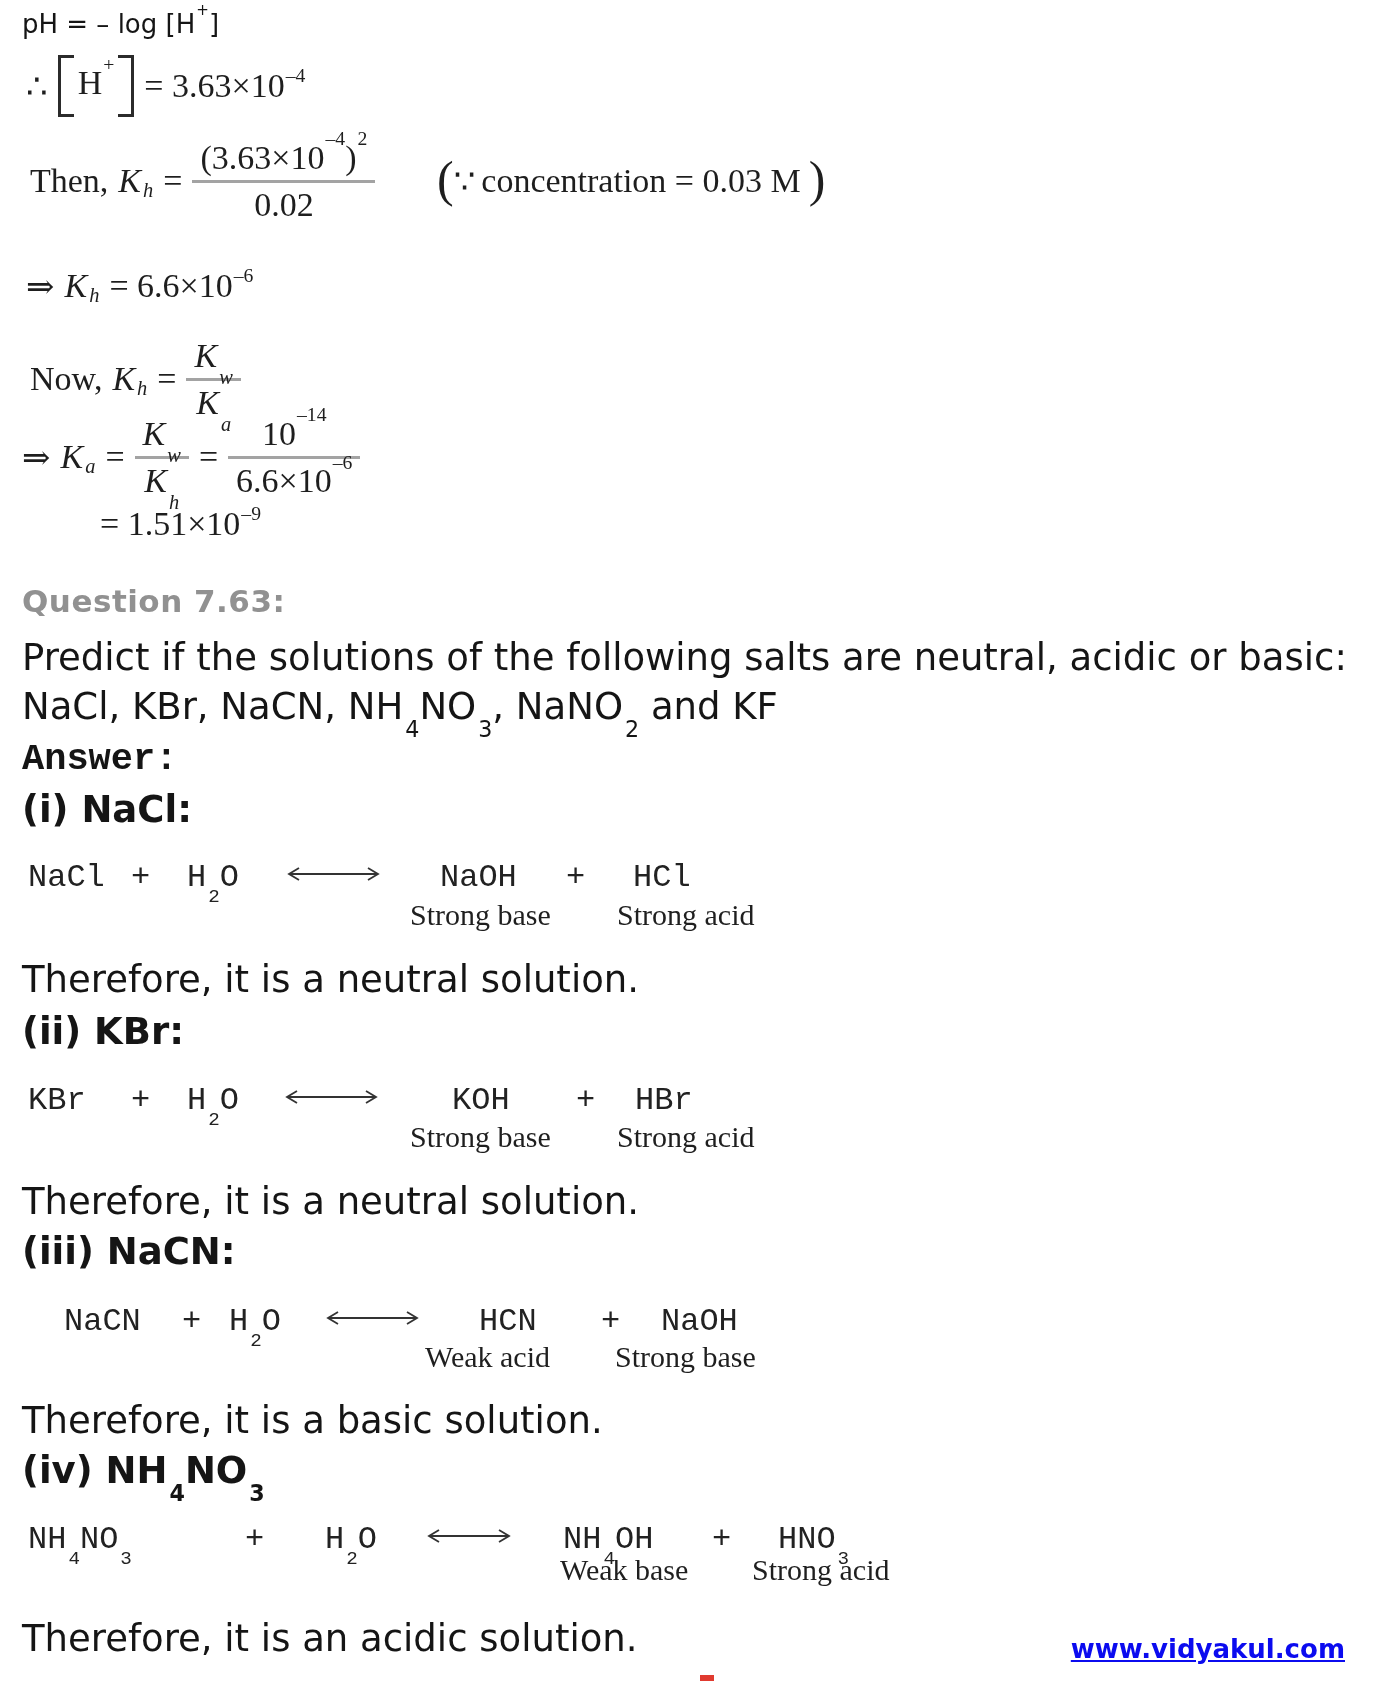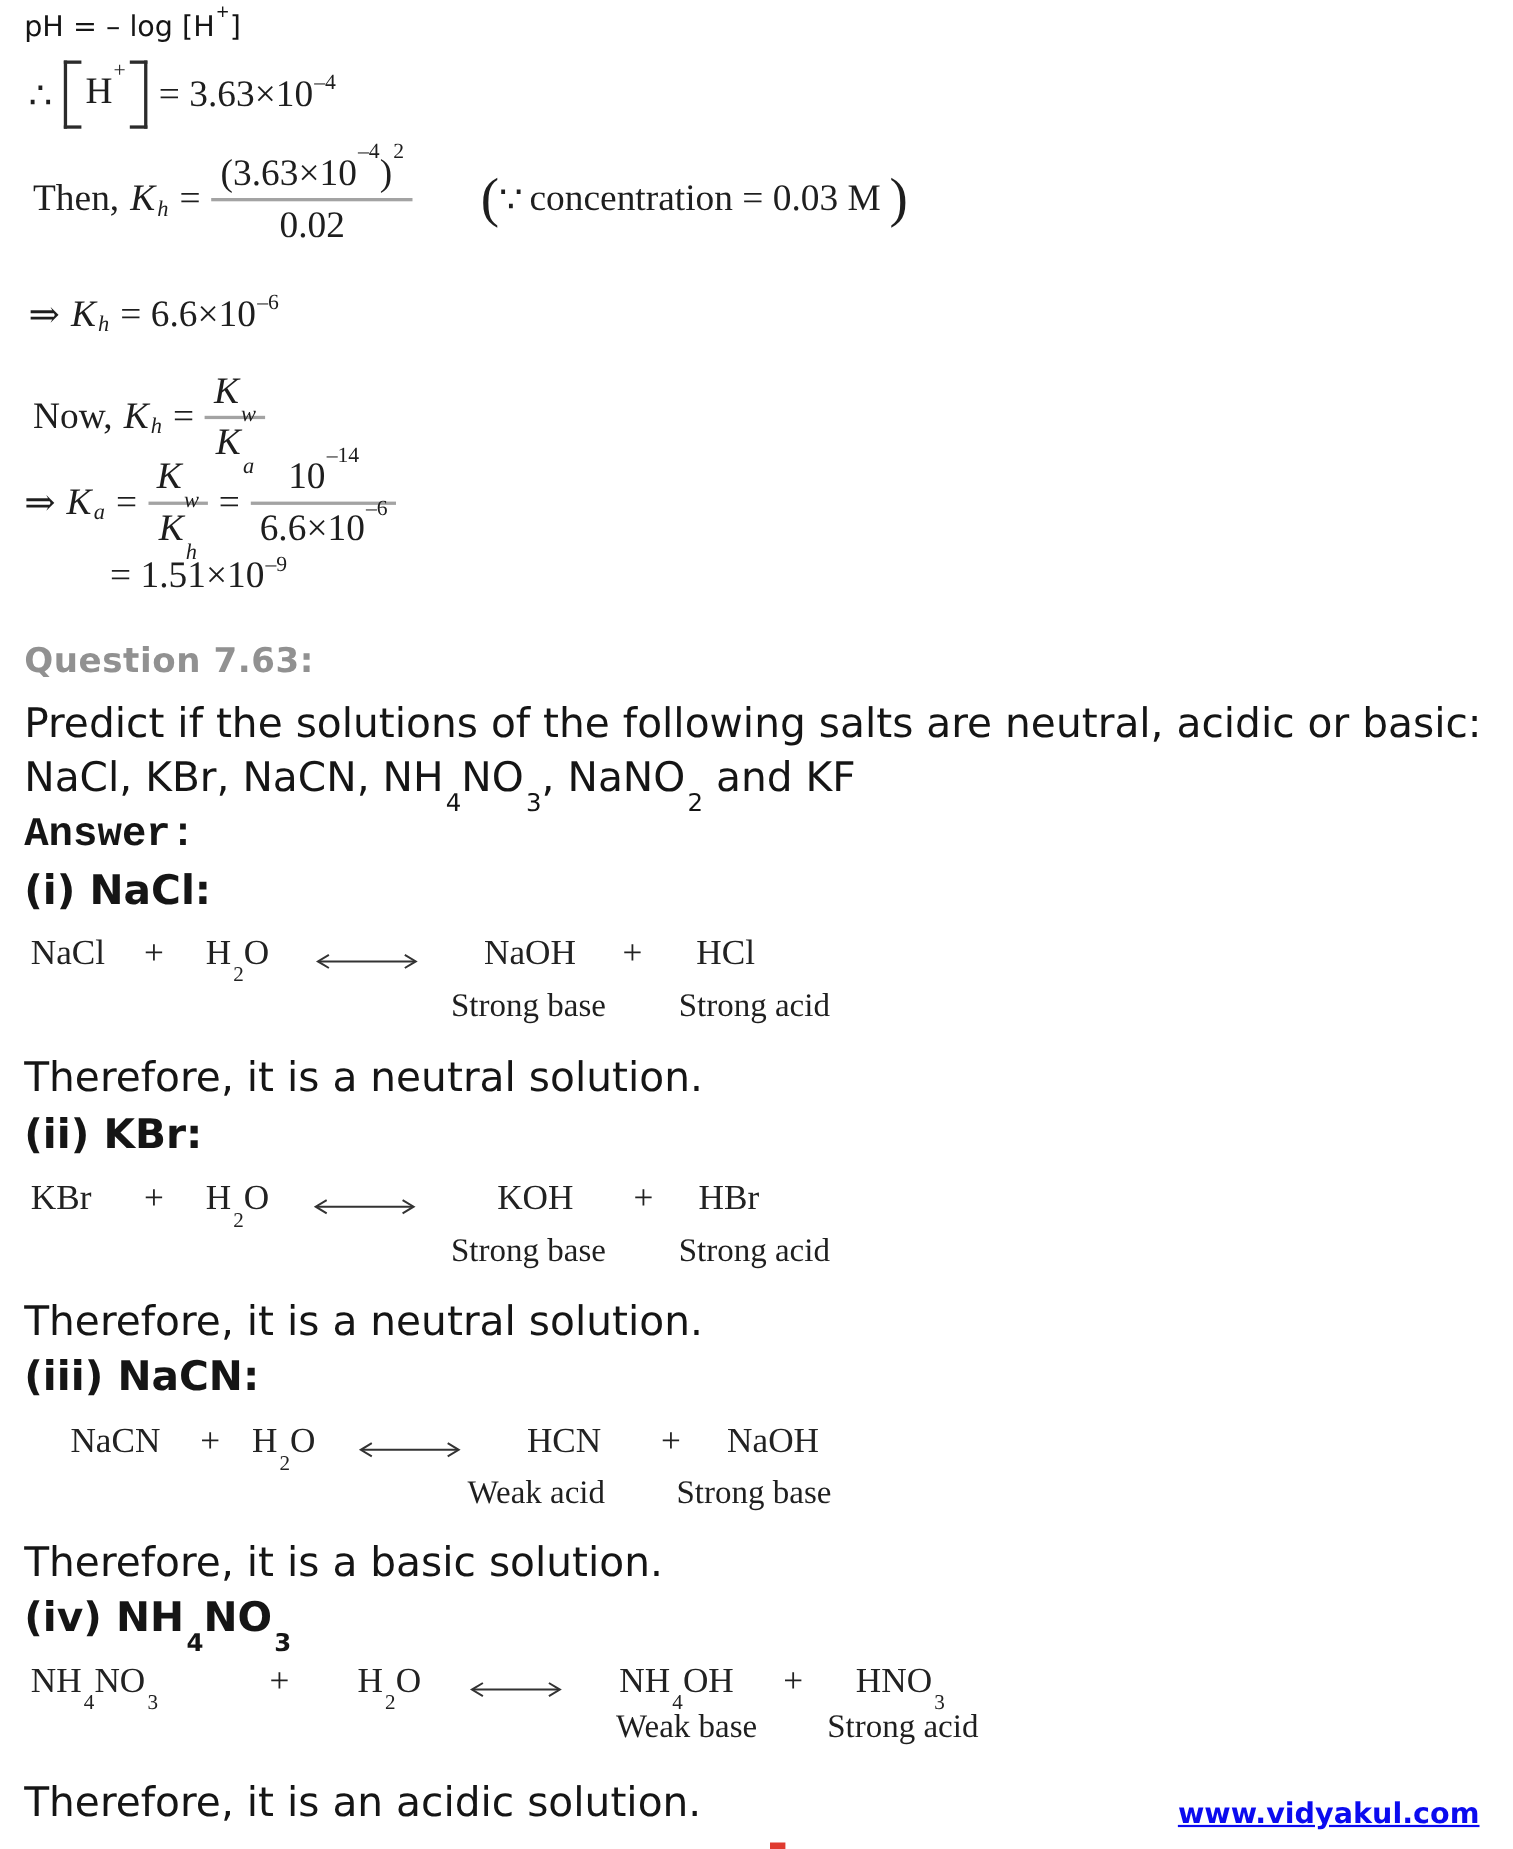--- a/index.html
+++ b/index.html
@@ -26,21 +26,21 @@
   
   .sqb{display:inline-block;width:13px;height:56px;vertical-align:middle;}
   .sqb-l{border-left:3px solid #2b2b2b;border-top:3px solid #2b2b2b;border-bottom:3px solid #2b2b2b;margin-right:4px;}
   .sqb-r{border-right:3px solid #2b2b2b;border-top:3px solid #2b2b2b;border-bottom:3px solid #2b2b2b;margin-left:4px;}
   .brk-inner{display:inline-block;vertical-align:middle;padding-bottom:6px;}
 
   .bigparen{font-size:50px;font-weight:400;line-height:1;position:relative;top:-2px;}
 
   
   .rx-row{position:absolute;left:0;width:100%;height:50px;font-size:32px;color:#222222;}
-  .rx-row .rx-item{position:absolute;top:4px;white-space:nowrap;}
+  .rx-row .rx-item{position:absolute;top:16px;white-space:nowrap;font-family:Liberation Mono, monospace;}
   .rx-arrow{position:absolute;}
   .lab-row{position:absolute;left:0;width:100%;height:40px;font-size:30px;color:#1f1f1f;}
   .lab-row .lab{position:absolute;top:0;white-space:nowrap;}
 
   
   .footer-link{font-size:26px;font-weight:700;color:#0b0bef;text-decoration:underline;white-space:nowrap;}
   .red-mark{position:absolute;width:14px;height:7px;background:#e03a2f;}
 </style>
 </head>
 <body>

